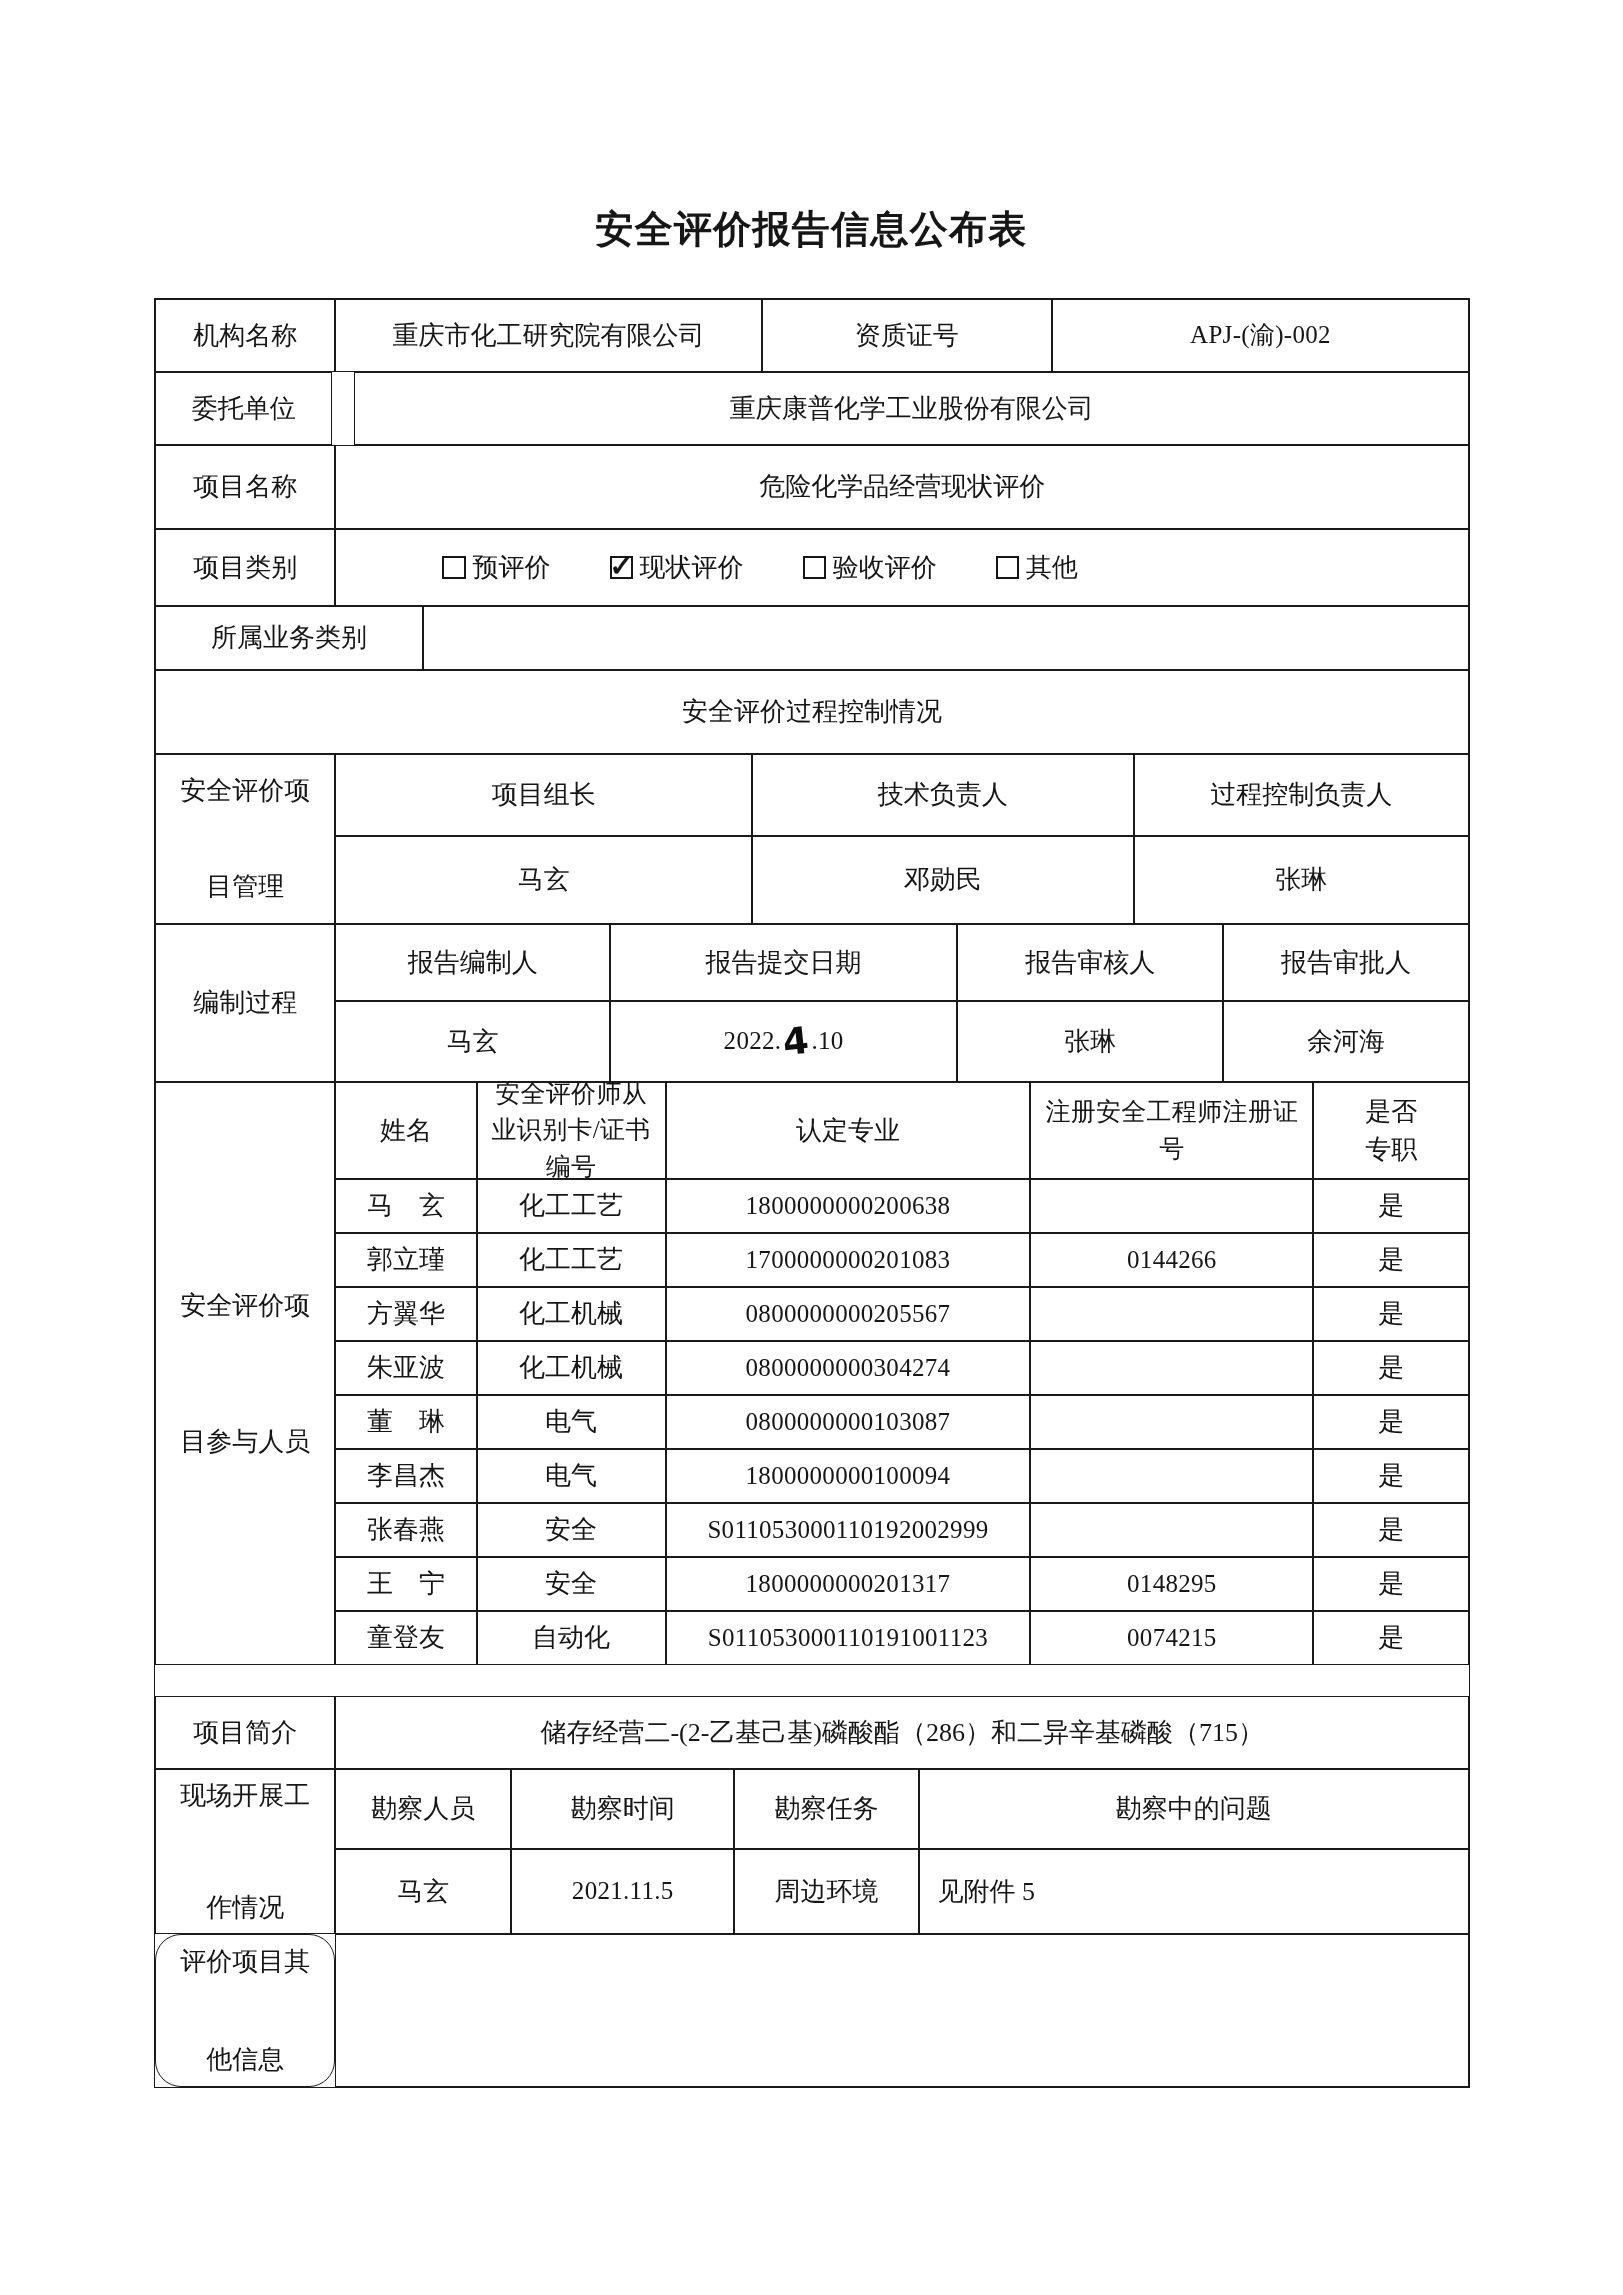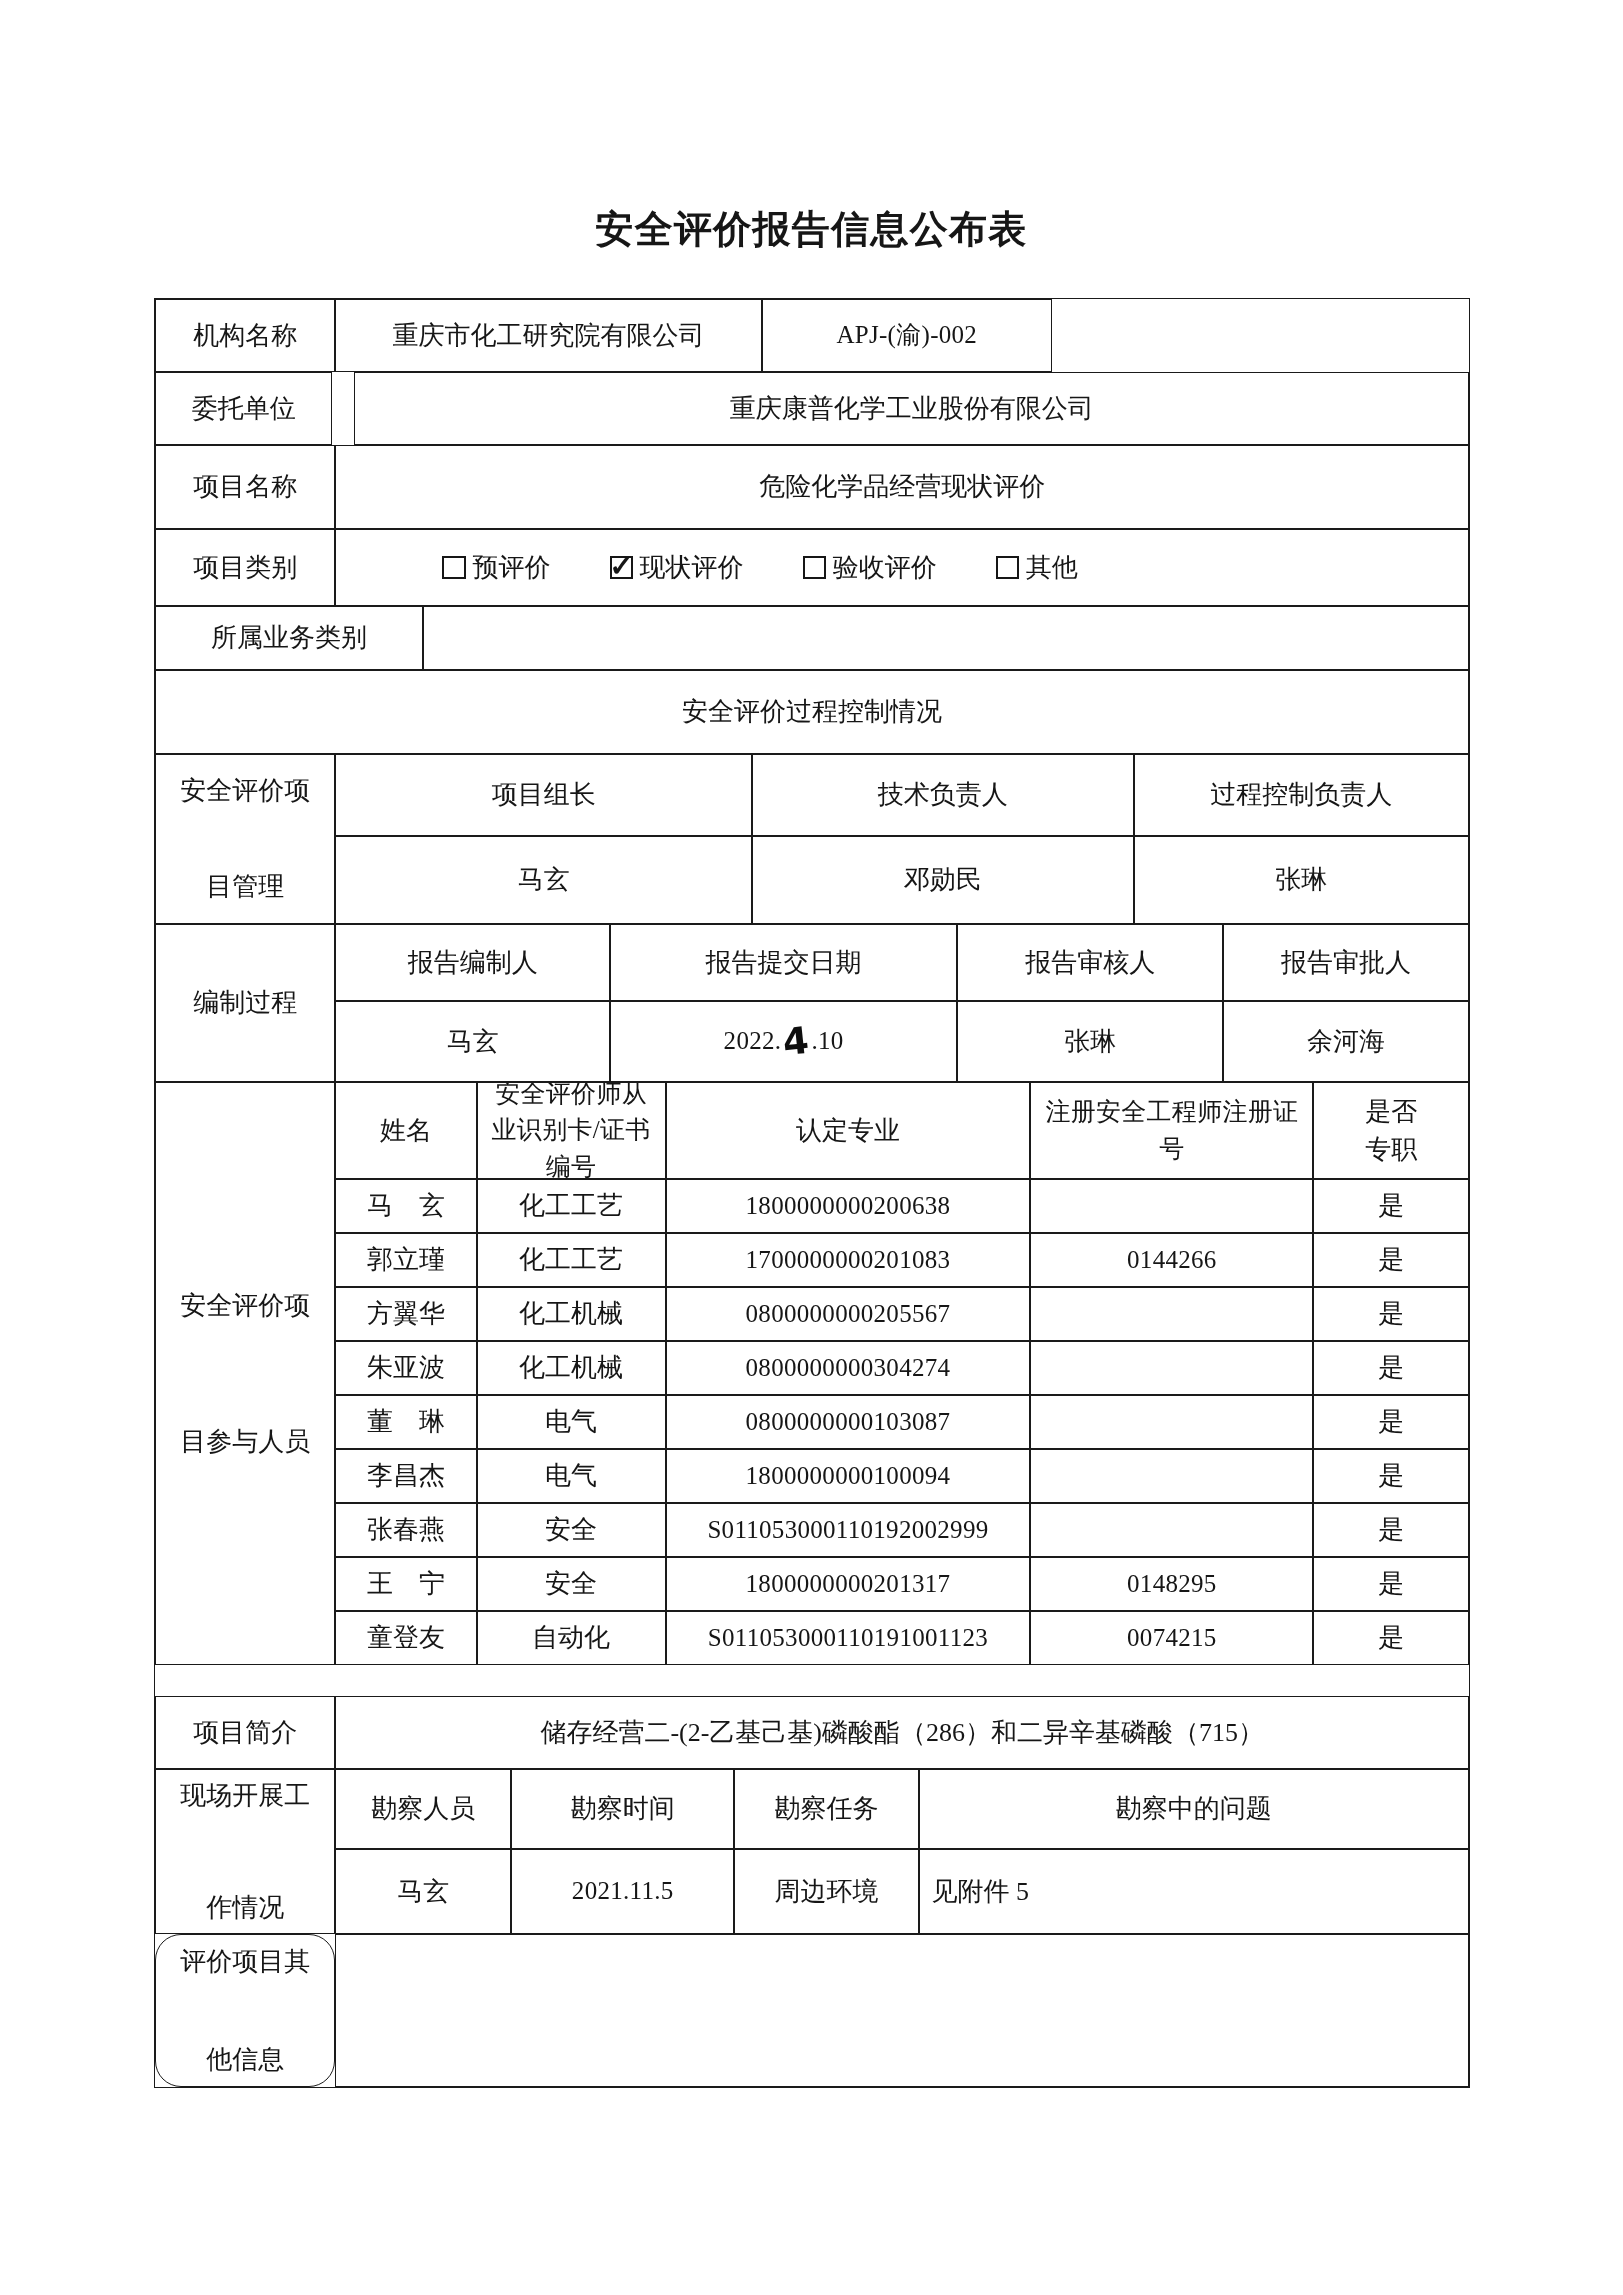--- a/index.html
+++ b/index.html
@@ -61,21 +61,21 @@
   }
   .span2  { grid-row: span 2; }
   .span10 { grid-row: span 10; }
   .col2 { flex-direction: column; justify-content: center; }
   .gap-mgmt  { gap: 58px; }
   .gap-part  { gap: 98px; }
   .gap-site  { gap: 74px; }
   .gap-other { gap: 60px; border-radius: 26px; }
 
   .num { font-size: 25px; letter-spacing: 0.3px; }
-  .left { justify-content: flex-start; padding-left: 12px; }
+  .left { justify-content: flex-start; padding-left: 18px; }
   .narrow { max-width: 65px; display: inline-block; }
 
   .opts {
     justify-content: flex-start;
     padding-left: 106px;
     gap: 59px;
   }
   .opt { display: inline-flex; align-items: center; white-space: nowrap; }
   .cb-box {
     width: 23.6px;
@@ -110,20 +110,21 @@
 
 <div class="page">
 
   <div class="title">安全评价报告信息公布表</div>
 
   <div class="tbl">
 
     <div class="sect s1">
       <div class="c">机构名称</div>
       <div class="c">重庆市化工研究院有限公司</div>
+      <div class="c">资质证号</div>
       <div class="c num">APJ-(渝)-002</div>
     </div>
 
     <div class="sect s2">
       <div class="c">委托单位</div>
       <div class="c">重庆康普化学工业股份有限公司</div>
     </div>
 
     <div class="sect s3">
       <div class="c">项目名称</div>

